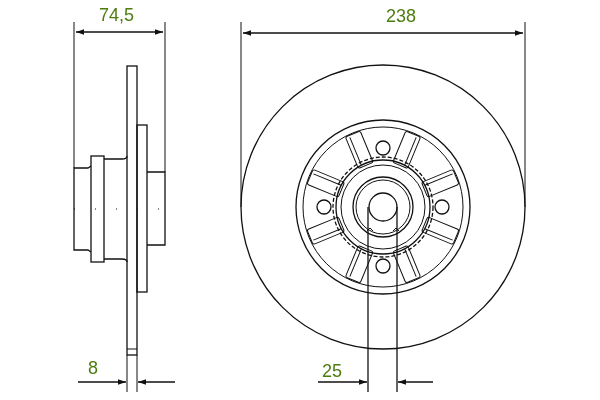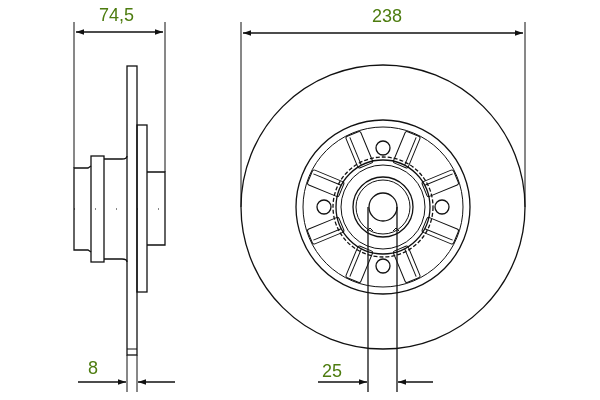--- a/index.html
+++ b/index.html
@@ -114,15 +114,15 @@
     <circle class="ln" cx="383" cy="207" r="14"></circle>
 
     <line class="ln" x1="368" y1="207" x2="368" y2="392"></line>
     <line class="ln" x1="397" y1="207" x2="397" y2="392"></line>
     <line class="ln" x1="318" y1="382" x2="367" y2="382" marker-end="url(#arr)"></line>
     <line class="ln" x1="433" y1="382" x2="398" y2="382" marker-end="url(#arr)"></line>
   </g>
 </svg>
 
 <div class="dim-label" style="left:99px; top:6px;">74,5</div>
-<div class="dim-label" style="left:372px; top:7px;">238</div>
+<div class="dim-label" style="left:386px; top:7px;">238</div>
 <div class="dim-label" style="left:88px; top:359px;">8</div>
 <div class="dim-label" style="left:322px; top:362px;">25</div>
 
 </body></html>

